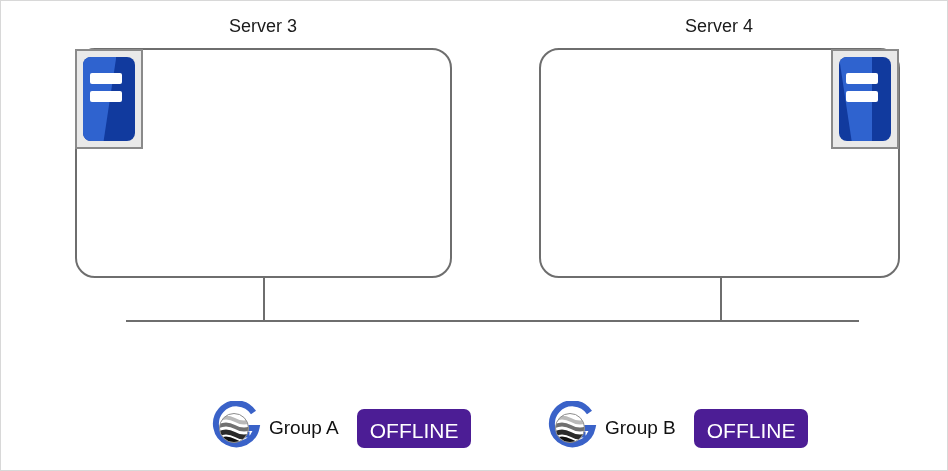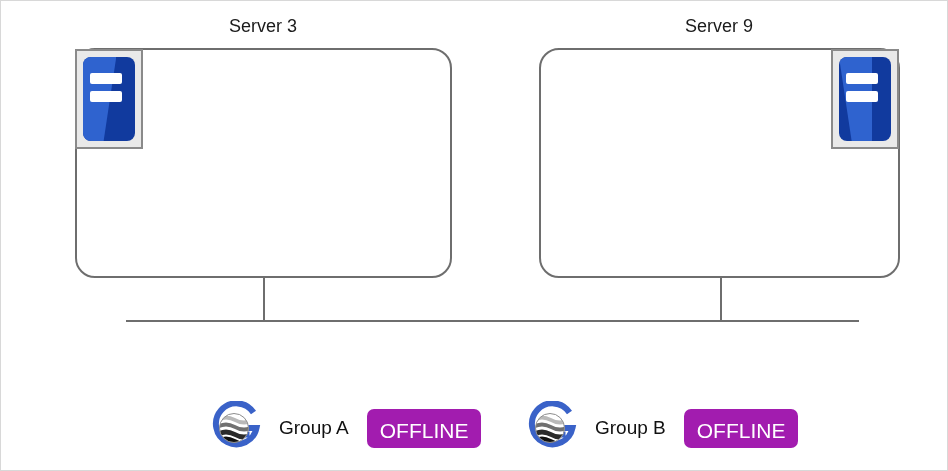--- a/index.html
+++ b/index.html
@@ -107,51 +107,51 @@
   }
 
   
   .group-row {
     position: absolute;
     display: flex;
     align-items: center;
     top: 400px;
   }
   #group-row-a { left: 208px; }
-  #group-row-b { left: 524px; }
+  #group-row-b { left: 544px; }
 
   .group-logo {
     width: 54px;
     height: 54px;
     flex: 0 0 auto;
   }
   .group-label {
     font-size: 19px;
     color: #111111;
     white-space: nowrap;
-    margin-left: 16px;
+    margin-left: 6px;
   }
   .status-badge {
     margin-left: 18px;
-    background: #a21caf;
+    background: #4c1d95;
     color: #ffffff;
     font-size: 21px;
     padding: 11px 13px 7px 13px;
     border-radius: 7px;
     white-space: nowrap;
     line-height: 1;
   }
 </style>
 </head>
 <body>
 
 <div id="canvas">
 
   <div class="server-title" id="title-1">Server 3</div>
-  <div class="server-title" id="title-2">Server 9</div>
+  <div class="server-title" id="title-2">Server 4</div>
 
   <div class="server-box" id="box-1"></div>
   <div class="server-box" id="box-2"></div>
 
   <div class="server-icon" id="icon-1">
     <div class="icon-body">
       <div class="icon-bar b1"></div>
       <div class="icon-bar b2"></div>
     </div>
   </div>

